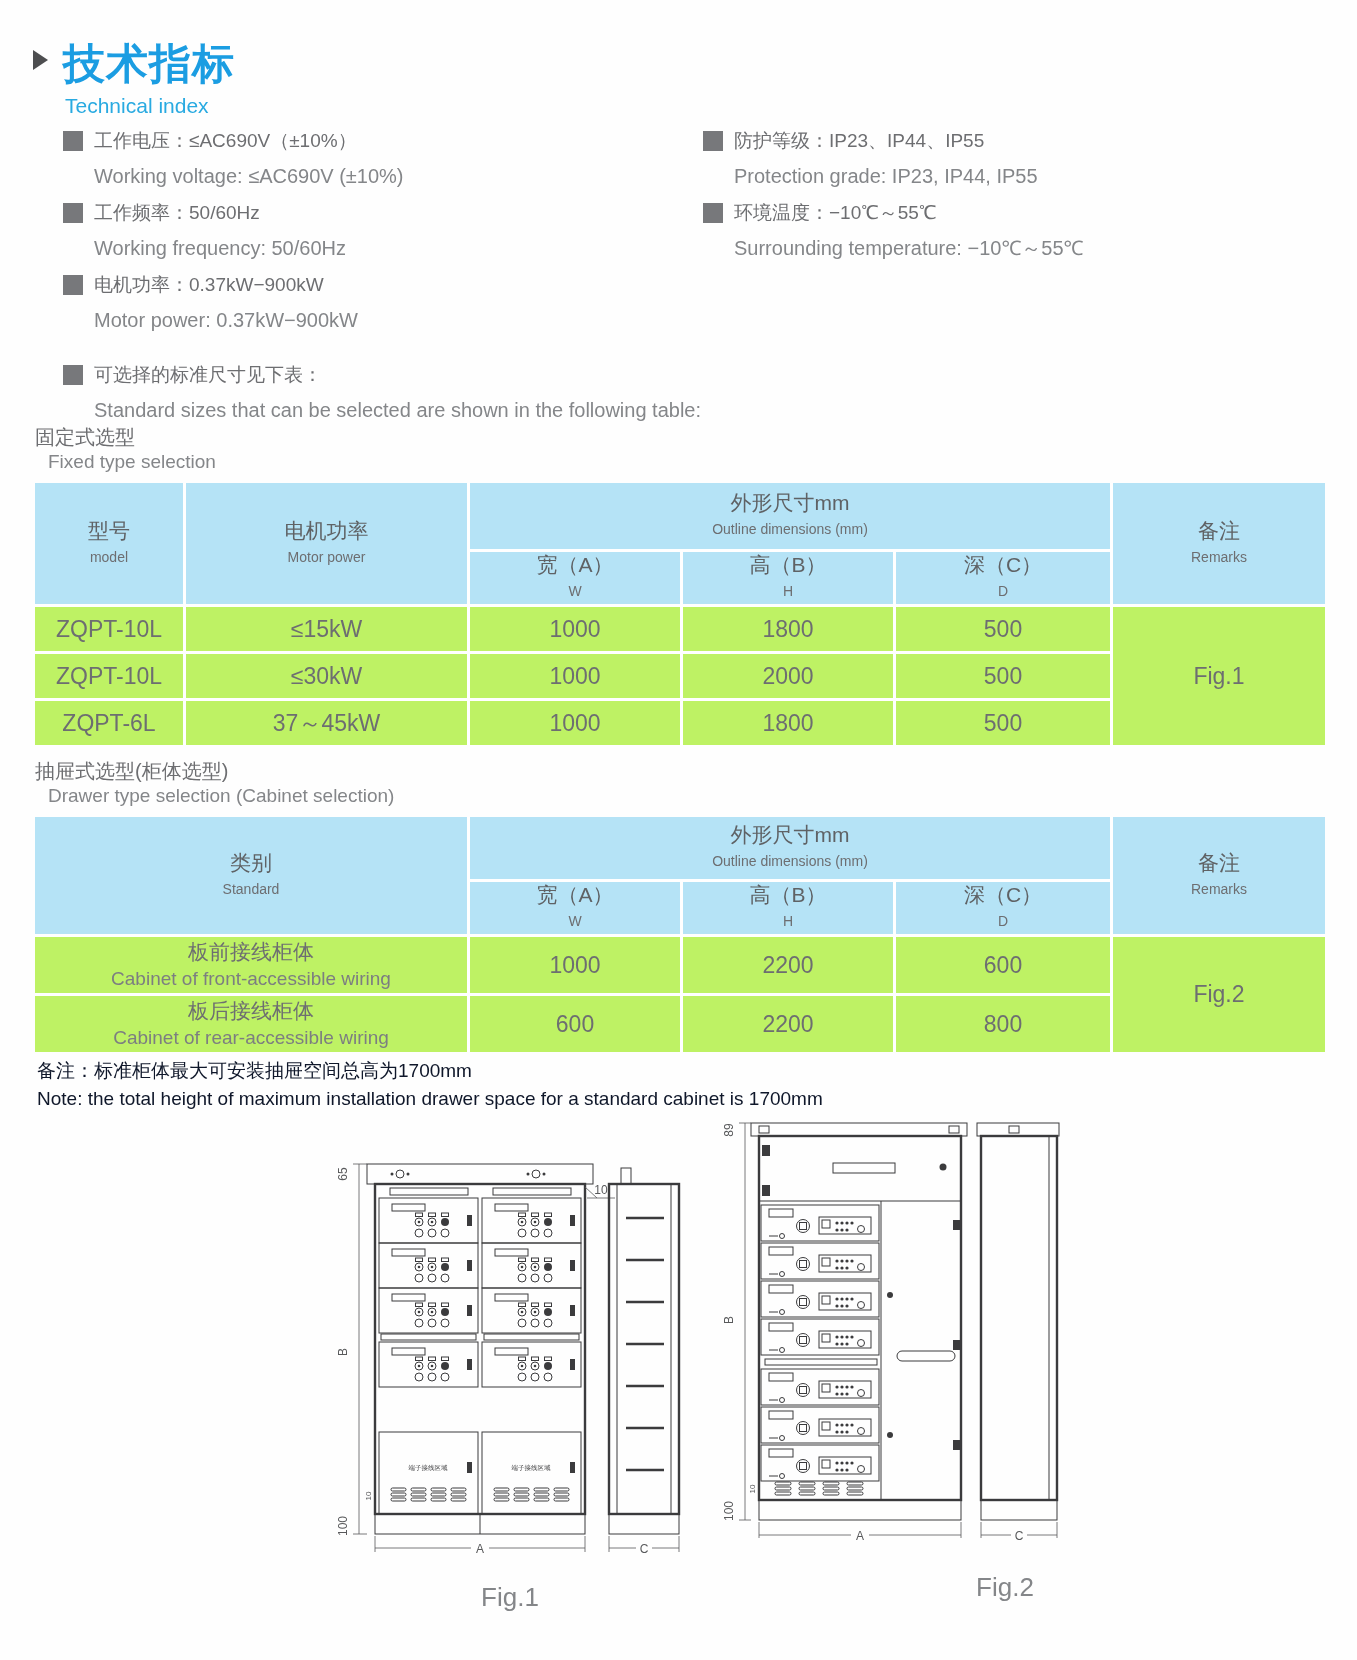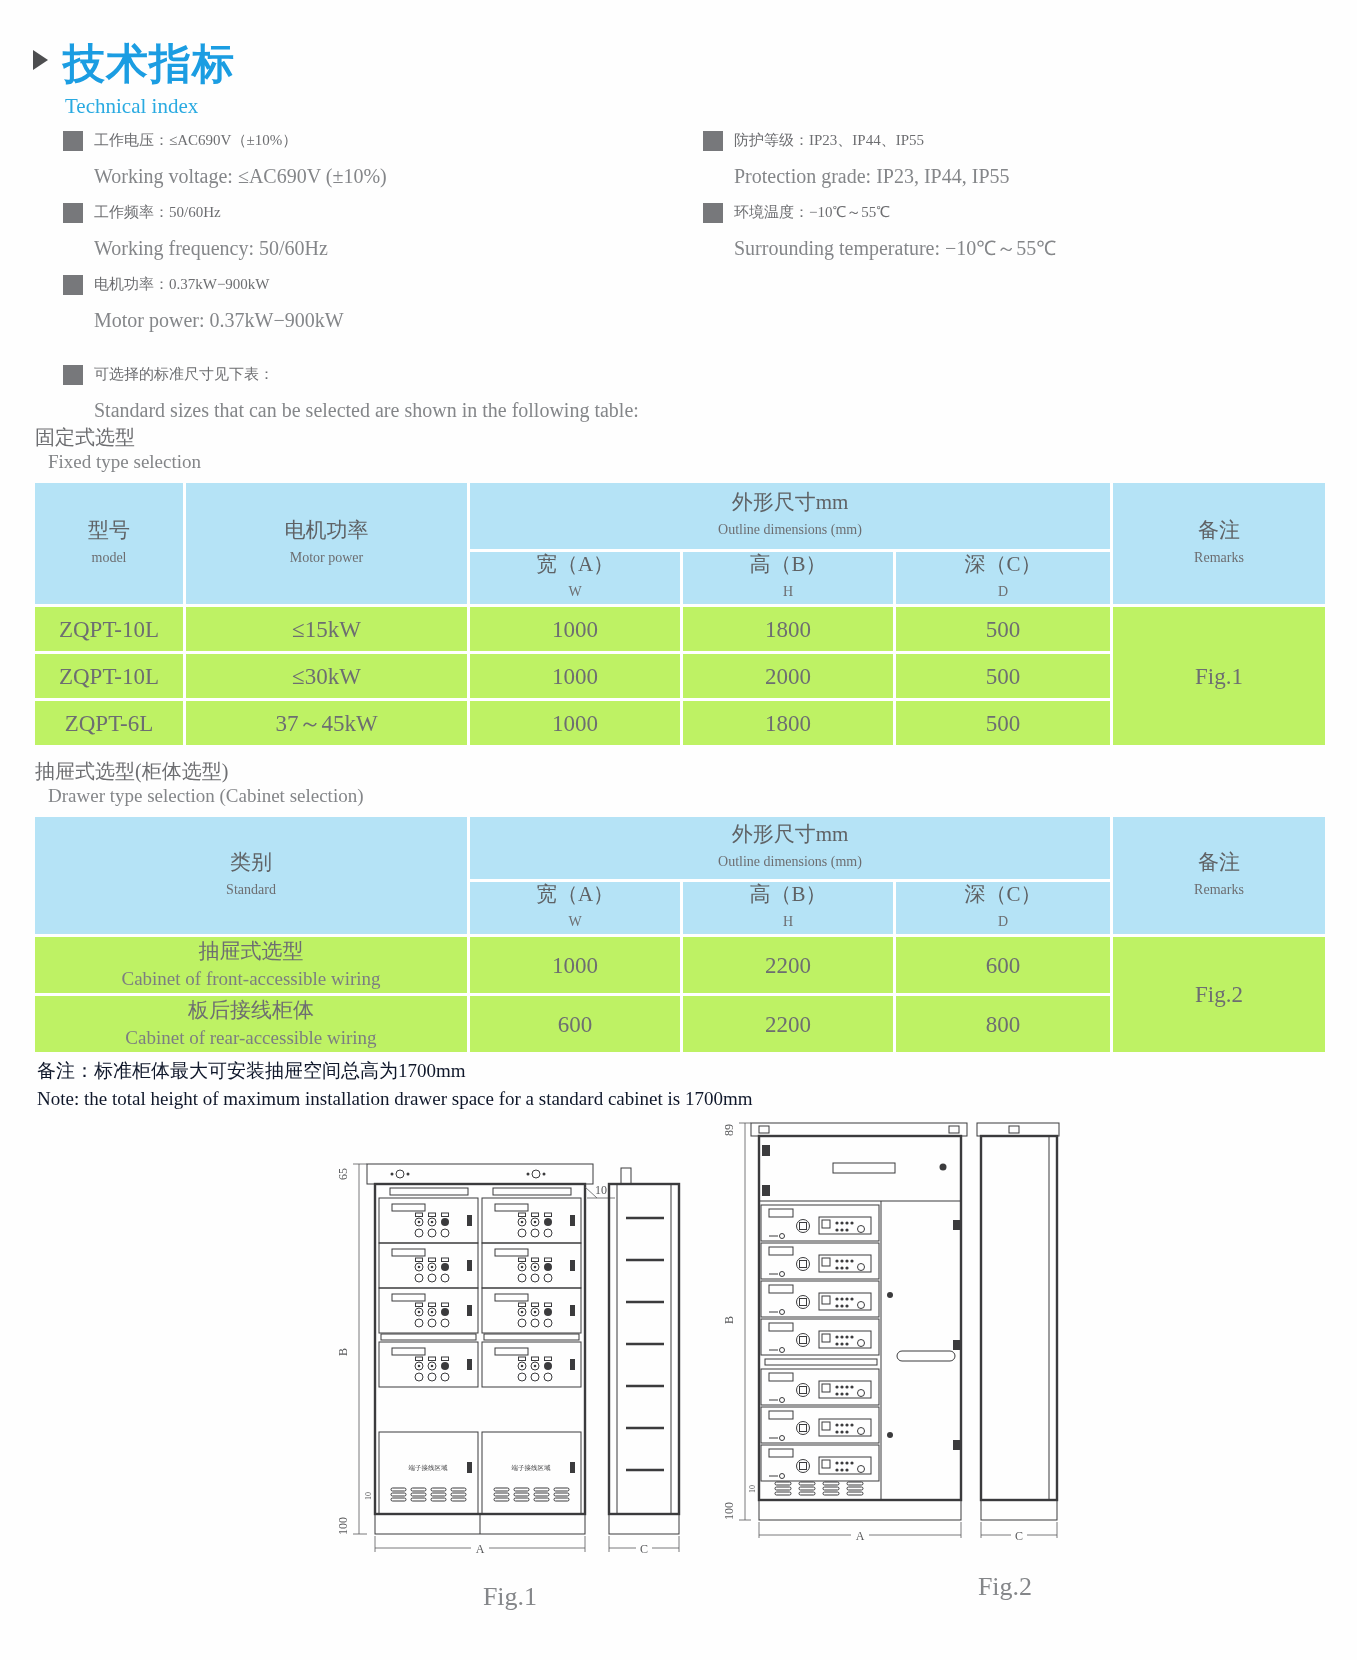--- a/index.html
+++ b/index.html
@@ -1,30 +1,30 @@
 <!DOCTYPE html>
 <html><head>
 <meta charset="utf-8">
 <style>
   html,body{margin:0;padding:0;background:#fff;}
   .page{position:relative;width:1357px;height:1660px;background:#fefefe;
-        font-family:Liberation Serif, serif;color:#6d6e71;overflow:hidden;}
+        font-family:Liberation Sans, sans-serif;color:#6d6e71;overflow:hidden;}
   
   .hdr{position:absolute;left:33px;top:36px;}
   .hdr .tri{position:absolute;left:0;top:14px;width:0;height:0;
             border-left:15px solid #4d4e50;border-top:10px solid transparent;border-bottom:10px solid transparent;}
   .hdr h1{margin:0 0 2px 30px;font-size:42px;font-weight:bold;color:#1b9de2;letter-spacing:1px;}
   .hdr .sub{margin-left:32px;font-size:21px;color:#29aae1;}
   
   .spec-col{position:absolute;top:122px;width:640px;}
   .spec-left{left:63px;}
   .spec-right{left:703px;}
   .spec-item{margin:0;}
   .spec-item.gap{margin-top:18px;}
-  .zh-line{display:flex;align-items:center;height:37px;font-size:15px;color:#6d6e71;}
+  .zh-line{display:flex;align-items:center;height:37px;font-size:19px;color:#6d6e71;}
   .bullet{display:inline-block;width:20px;height:20px;background:#77787b;margin-right:11px;flex:0 0 auto;}
   .en-line{height:35px;line-height:35px;padding-left:31px;font-size:20px;color:#848689;}
   
   .tcap-zh{position:absolute;left:35px;font-size:20px;color:#6d6e71;}
   .tcap-en{position:absolute;left:48px;font-size:19px;color:#848689;}
   .note-line{position:absolute;left:37px;font-size:19px;color:#0f172a;}
   
   .gridtable{position:absolute;background:#fff;display:grid;gap:3px;}
   .t1{left:35px;top:483px;width:1290px;
       grid-template-columns:148px 281px 210px 210px 214px auto;
@@ -184,21 +184,21 @@
     <div class="th" style="grid-column:3;grid-row:2">
       <div>高（B）</div>
         <div class="sub">H</div>
       </div>
     <div class="th" style="grid-column:4;grid-row:2">
       <div>深（C）</div>
         <div class="sub">D</div>
       </div>
 
     <div class="td" style="grid-column:1;grid-row:3;font-size:21px">
-      <div>抽屉式选型</div>
+      <div>板前接线柜体</div>
         <div class="sub">Cabinet of front-accessible wiring</div>
       </div>
     <div class="td" style="grid-column:2;grid-row:3">1000</div>
     <div class="td" style="grid-column:3;grid-row:3">2200</div>
     <div class="td" style="grid-column:4;grid-row:3">600</div>
     <div class="td" style="grid-column:5;grid-row:3/5">Fig.2</div>
 
     <div class="td" style="grid-column:1;grid-row:4;font-size:21px">
       <div>板后接线柜体</div>
         <div class="sub">Cabinet of rear-accessible wiring</div>

